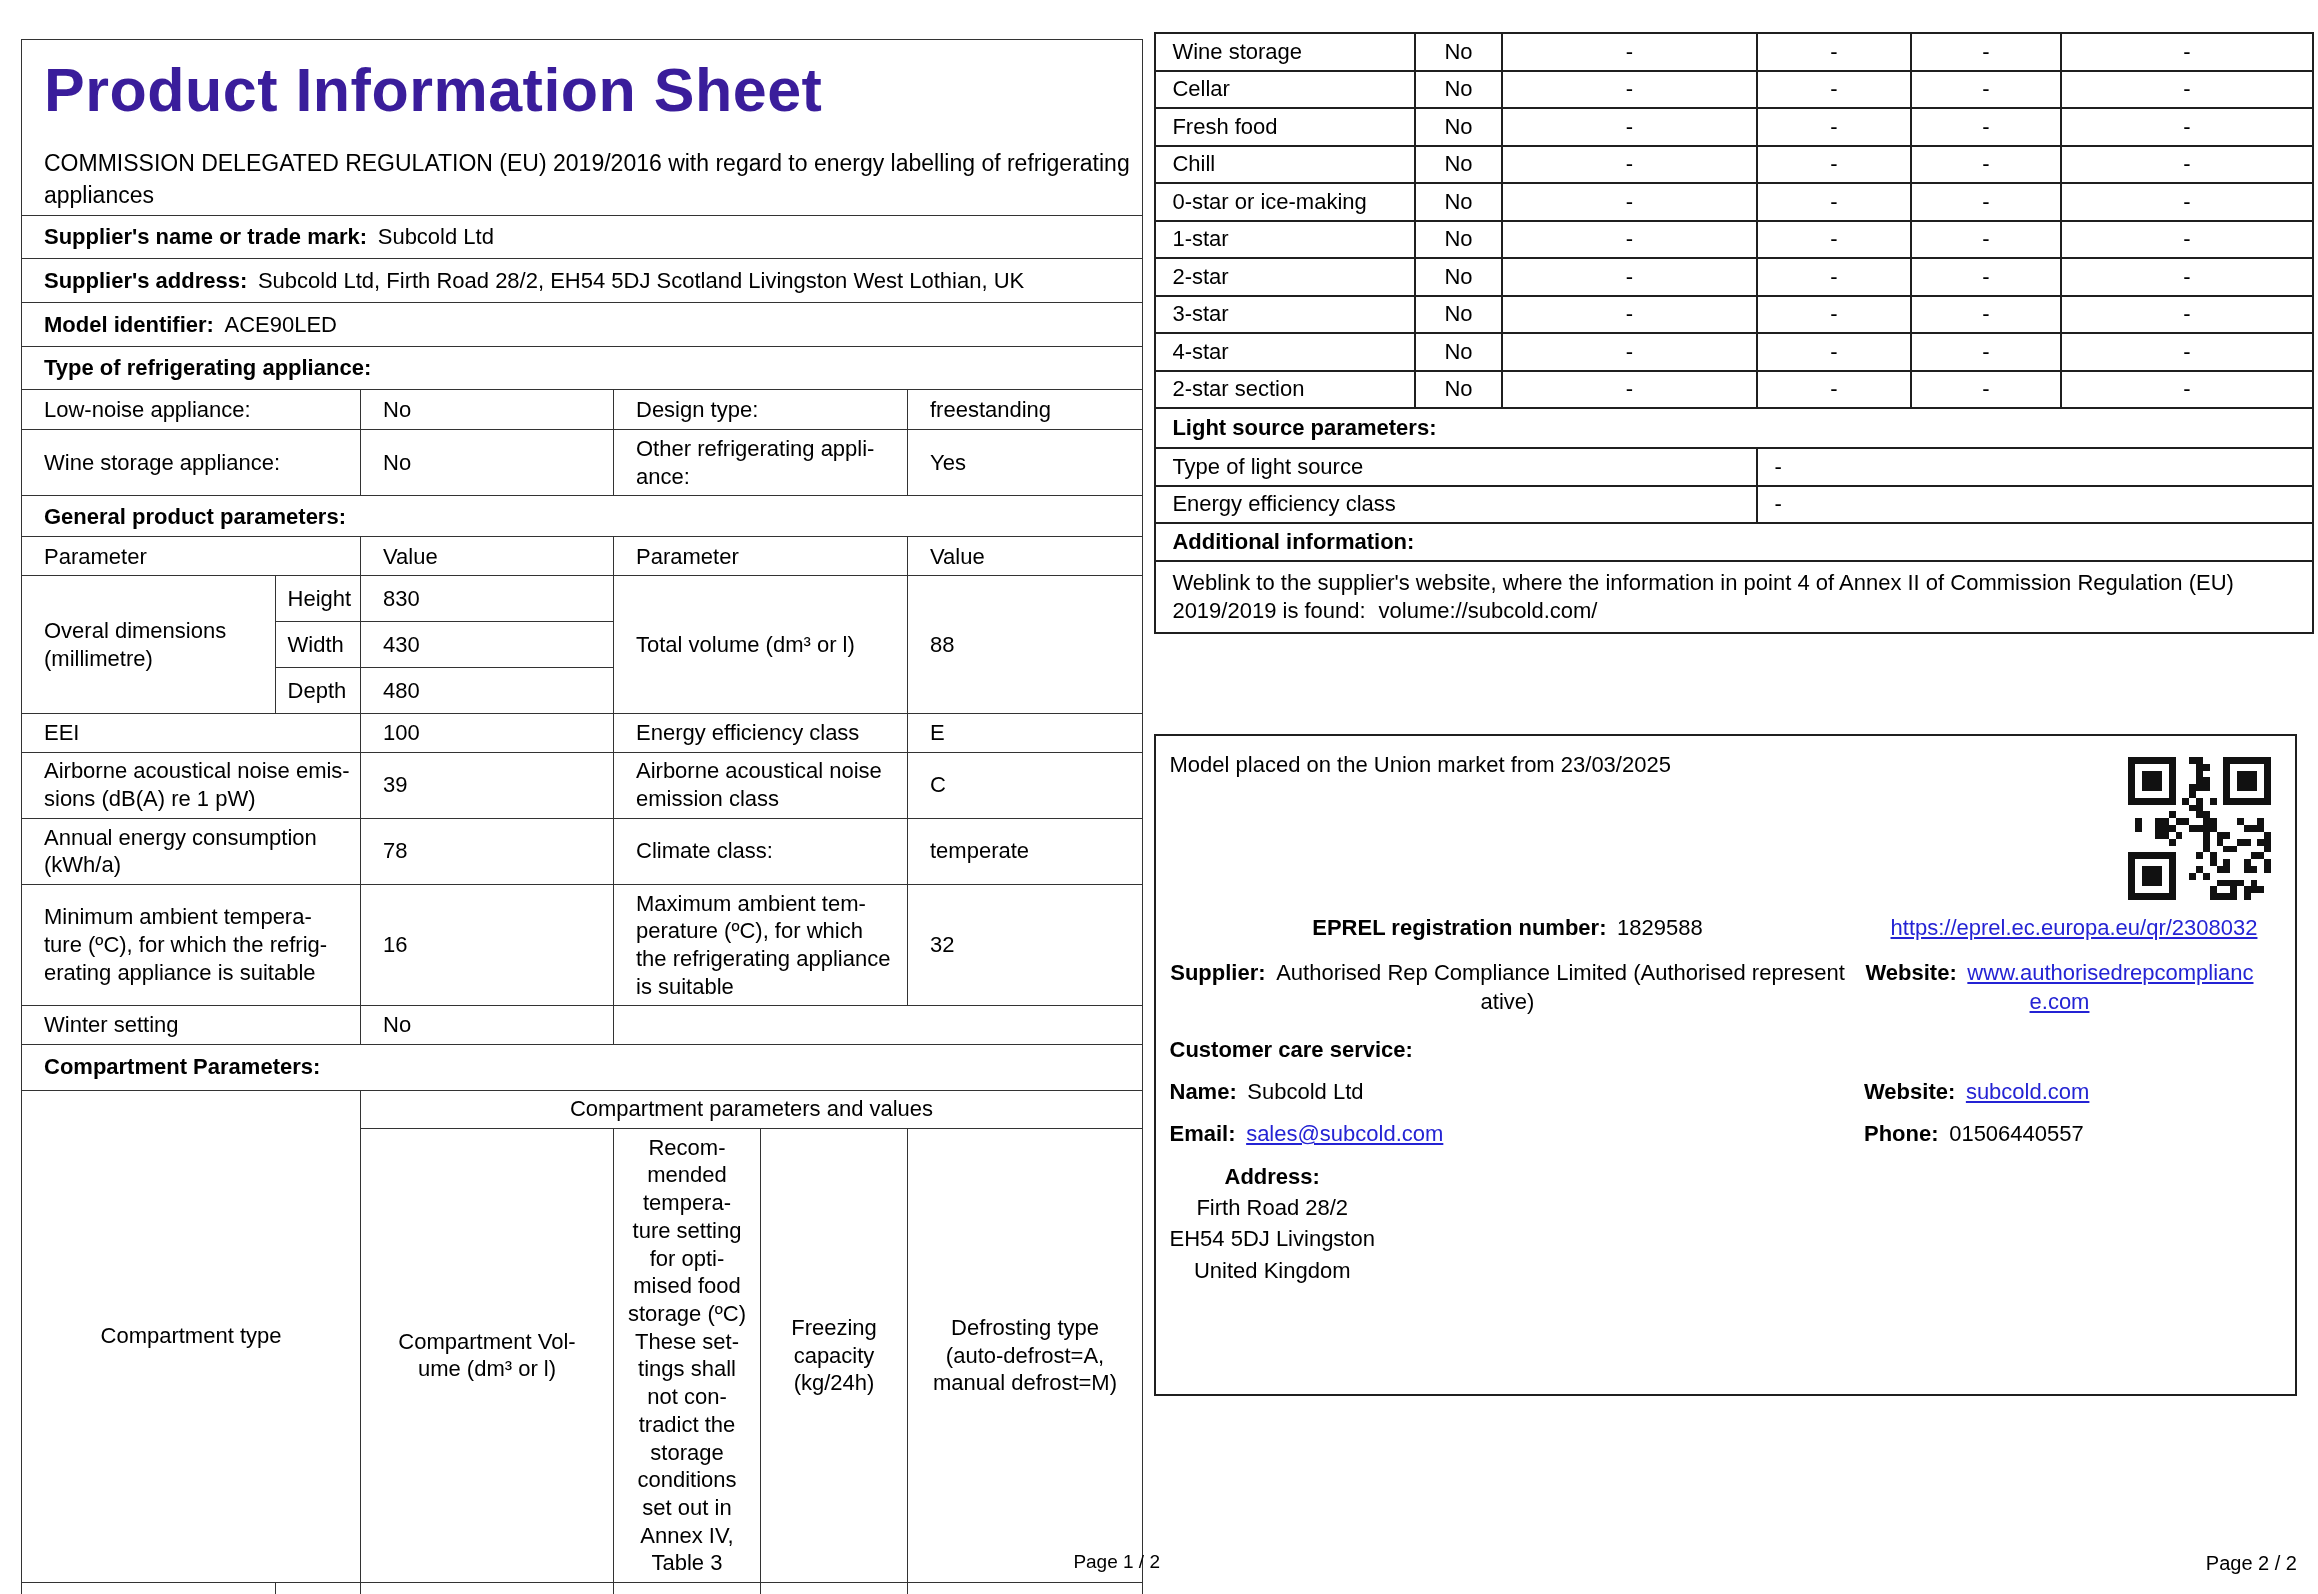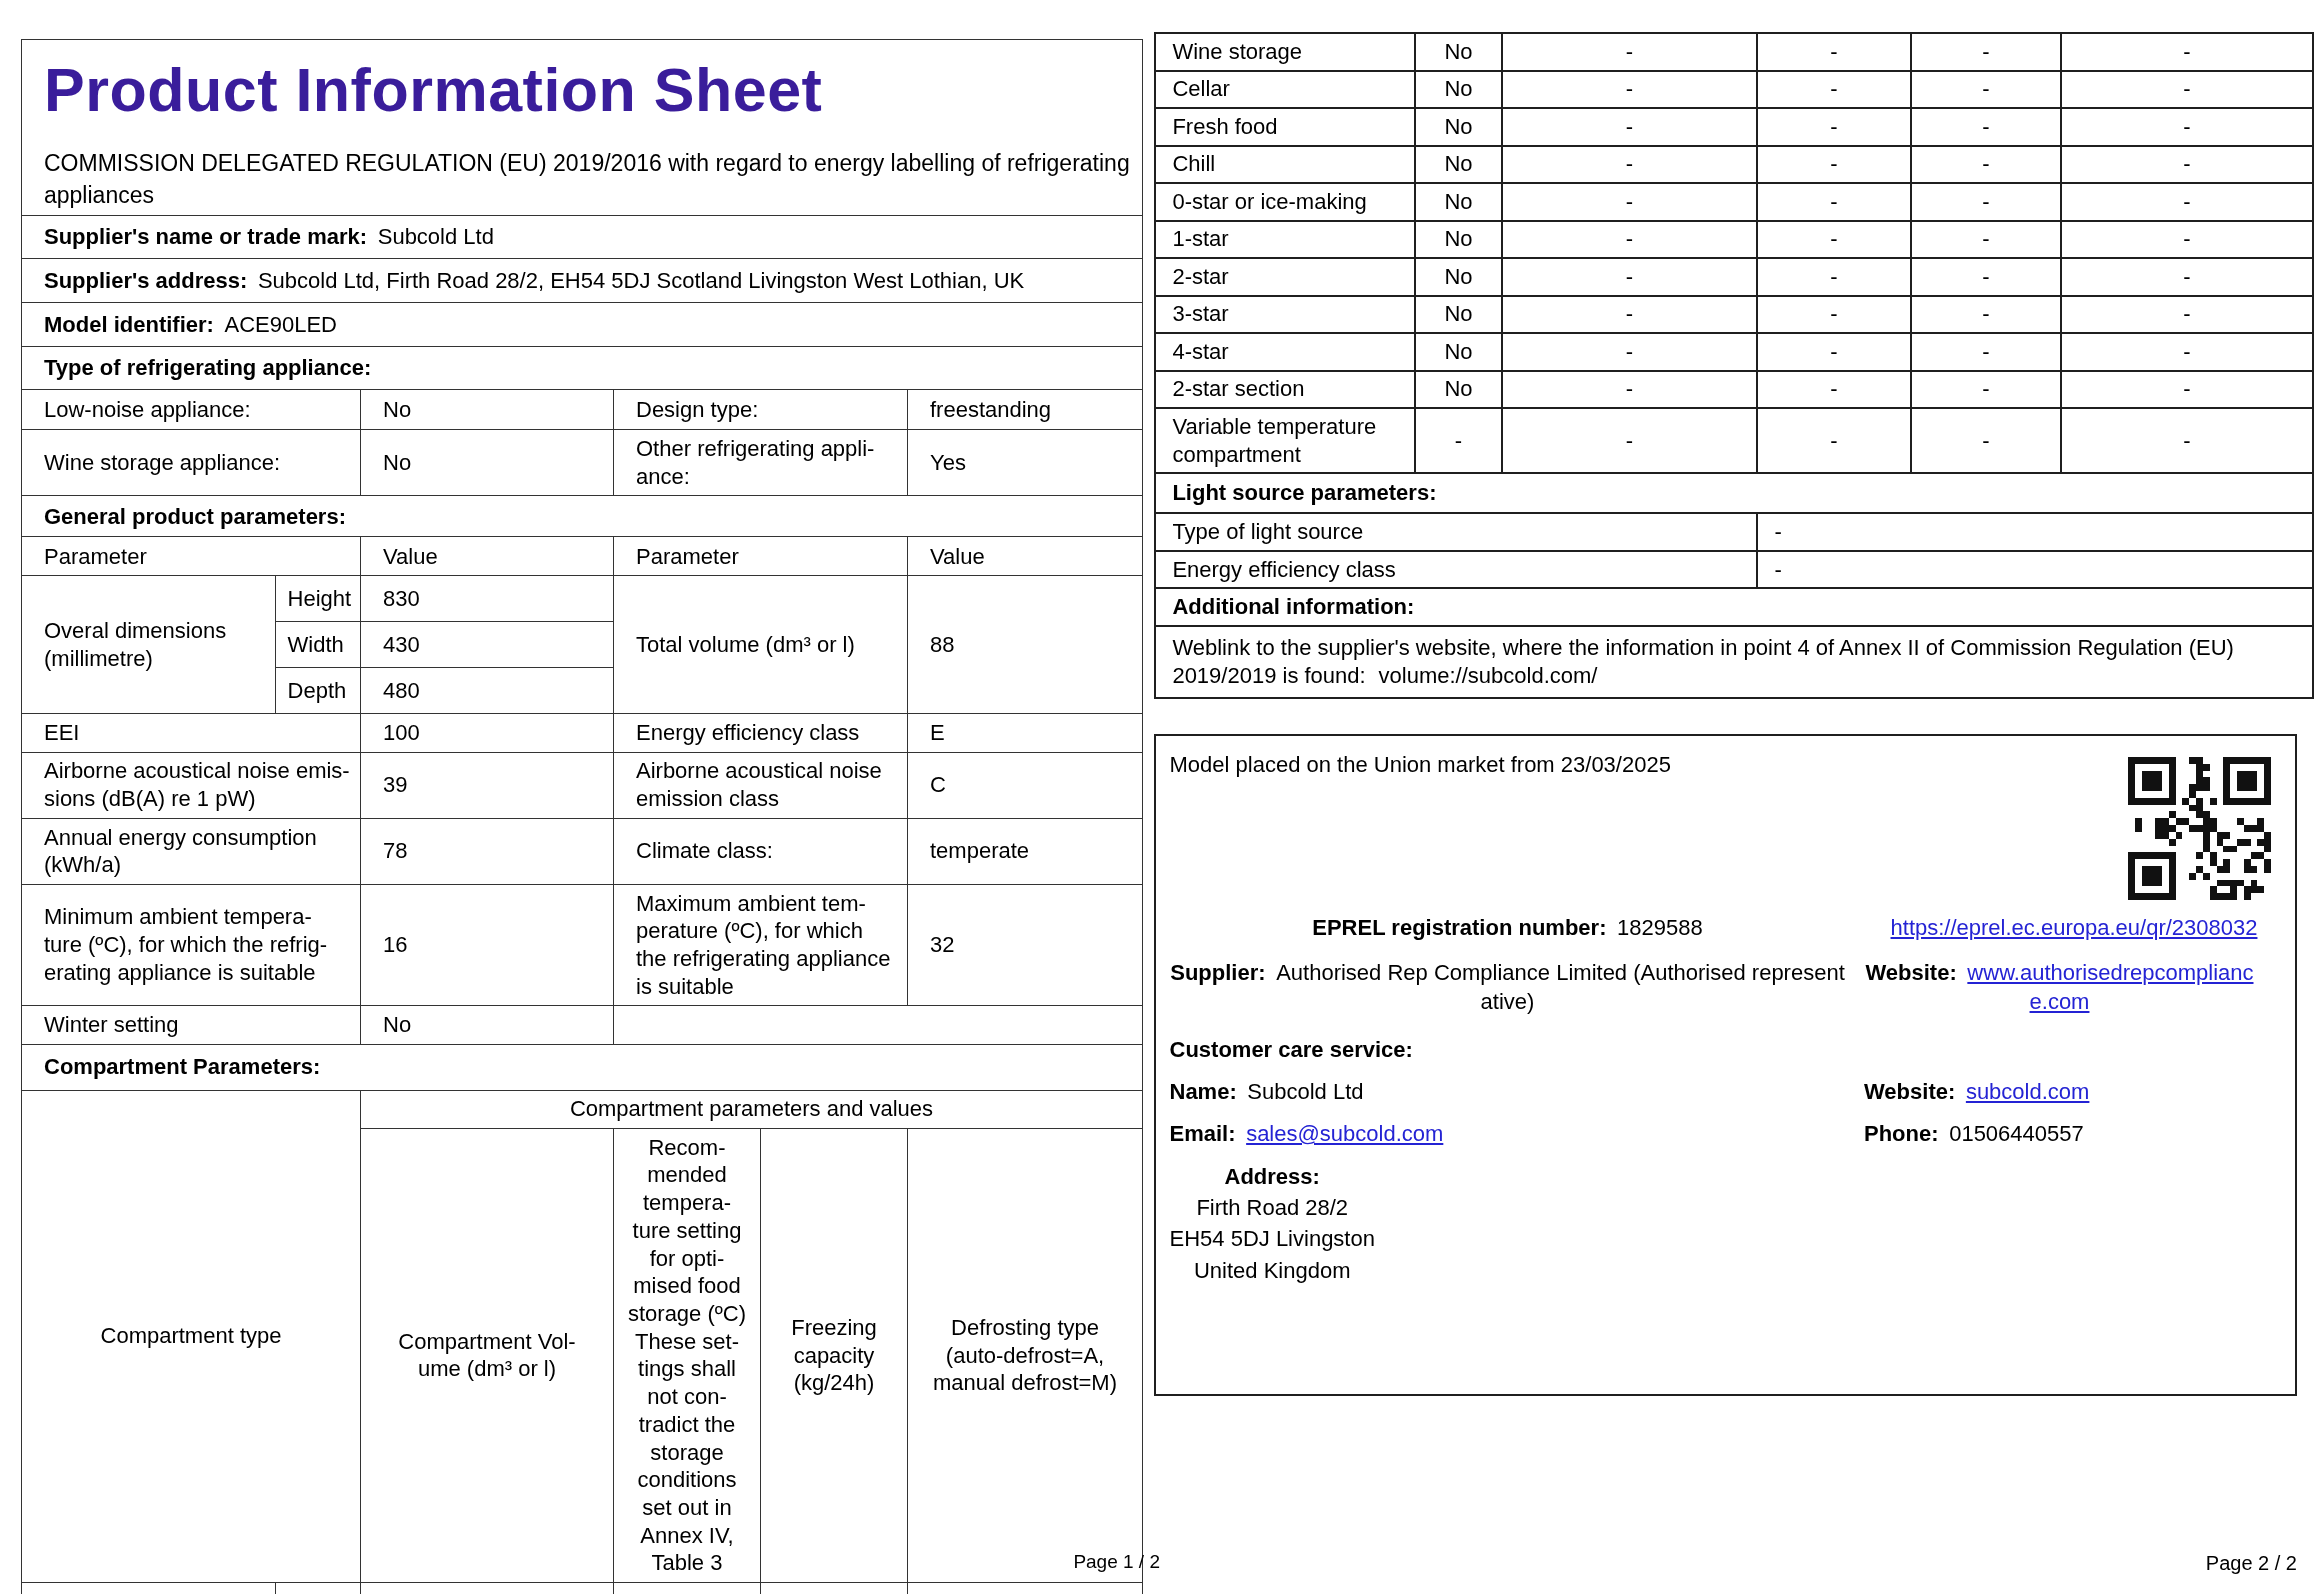--- a/index.html
+++ b/index.html
@@ -278,29 +278,20 @@
     <td><span>4-star</span></td>
     <td class="c"><span>No</span></td>
     <td class="c"><span>-</span></td>
     <td class="c"><span>-</span></td>
     <td class="c"><span>-</span></td>
     <td class="c"><span>-</span></td>
   </tr>
   <tr style="height:36px">
     <td><span>2-star section</span></td>
     <td class="c"><span>No</span></td>
-    <td class="c"><span>-</span></td>
-    <td class="c"><span>-</span></td>
-    <td class="c"><span>-</span></td>
-    <td class="c"><span>-</span></td>
-  </tr>
-  <tr style="height:55px">
-    <td><span class="p">Variable temperature
-compartment</span></td>
-    <td class="c"><span>-</span></td>
     <td class="c"><span>-</span></td>
     <td class="c"><span>-</span></td>
     <td class="c"><span>-</span></td>
     <td class="c"><span>-</span></td>
   </tr>
   <tr style="height:40px">
         <td colspan="6">
     <span class="b">Light source parameters:</span>
   </td>
       </tr>

